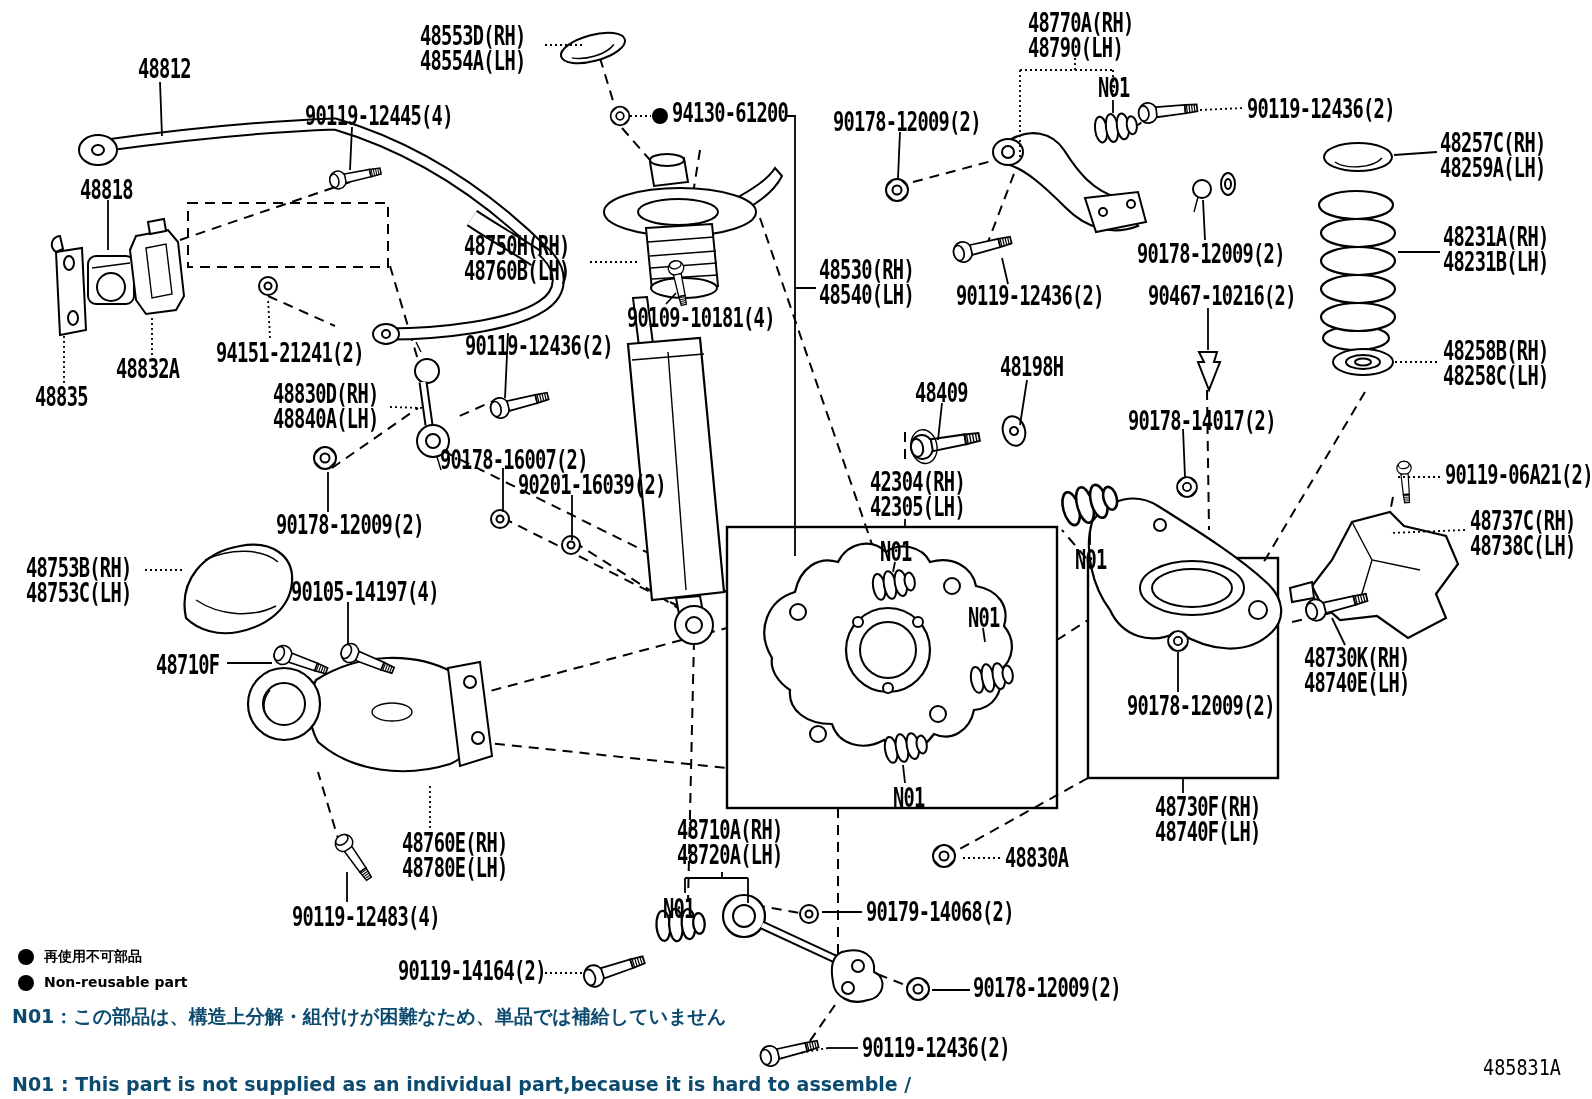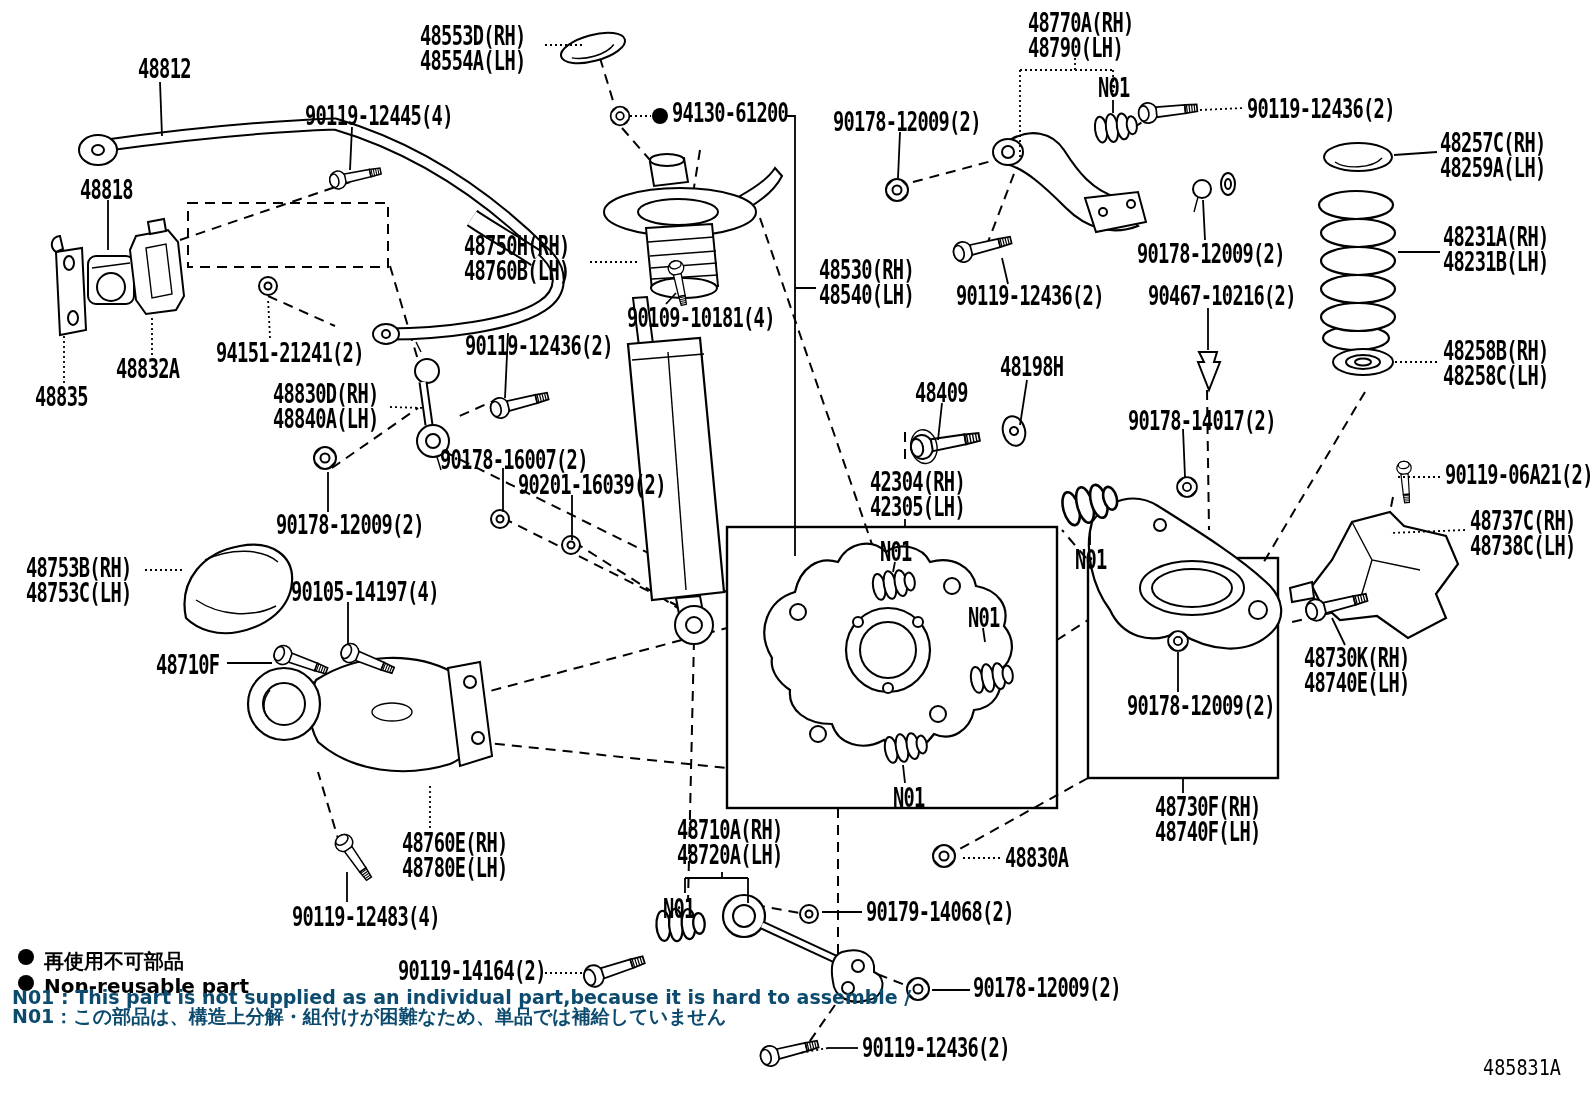--- a/index.html
+++ b/index.html
@@ -14,21 +14,21 @@
   .slv{fill:none;stroke:#000000;stroke-width:19;}
   .slvi{fill:none;stroke:#ffffff;stroke-width:15;}
   .dash{fill:none;stroke:#000000;stroke-width:2;stroke-dasharray:10 7;}
   .dot{fill:none;stroke:#000000;stroke-width:1.8;stroke-dasharray:2 3;}
   .ld{fill:none;stroke:#000000;stroke-width:1.8;}
   .box{fill:none;stroke:#000000;stroke-width:2.4;}
   .plabel{position:absolute;font-family:"DejaVu Sans Mono",monospace;font-weight:700;
           font-size:26px;line-height:25px;letter-spacing:-1px;color:#000;
           transform:scaleX(.72);transform-origin:0 0;white-space:nowrap;}
   .legend-sm{position:absolute;font-family:"DejaVu Sans",sans-serif;font-weight:700;
-          font-size:20px;color:#000;white-space:nowrap;}
+          font-size:14px;color:#000;white-space:nowrap;}
   .legend-note{position:absolute;font-family:"DejaVu Sans",sans-serif;font-weight:700;
           font-size:19px;color:#0c4a6e;white-space:nowrap;}
   .diagcode{position:absolute;font-family:"DejaVu Sans Mono",monospace;font-weight:400;
           font-size:21px;color:#000;transform:scaleX(.88);transform-origin:0 0;}
 </style>
 </head>
 <body>
 
 <div id="stage">
 
@@ -583,17 +583,17 @@
         <div>90178-12009(2)</div>
       </div>
       <div class="plabel" style="left: 862px; top: 1036px;">
         <div>90119-12436(2)</div>
       </div>
     </div>
 
 <div class="legend-sm" style="left:44px;top:948px">再使用不可部品</div>
 <div class="legend-sm" style="left:44px;top:974px">Non-reusable part</div>
 <div class="legend-note" style="left:12px;top:1004px">N01：この部品は、構造上分解・組付けが困難なため、単品では補給していません</div>
-<div class="legend-note" style="left:12px;top:986px">N01 : This part is not supplied as an individual part,because it is hard to assemble /</div>
+<div class="legend-note" style="left:12px;top:1073px">N01 : This part is not supplied as an individual part,because it is hard to assemble /</div>
 
 <div class="diagcode" style="left:1483px;top:1056px">485831A</div>
 
 </div>
 
 </body></html>

